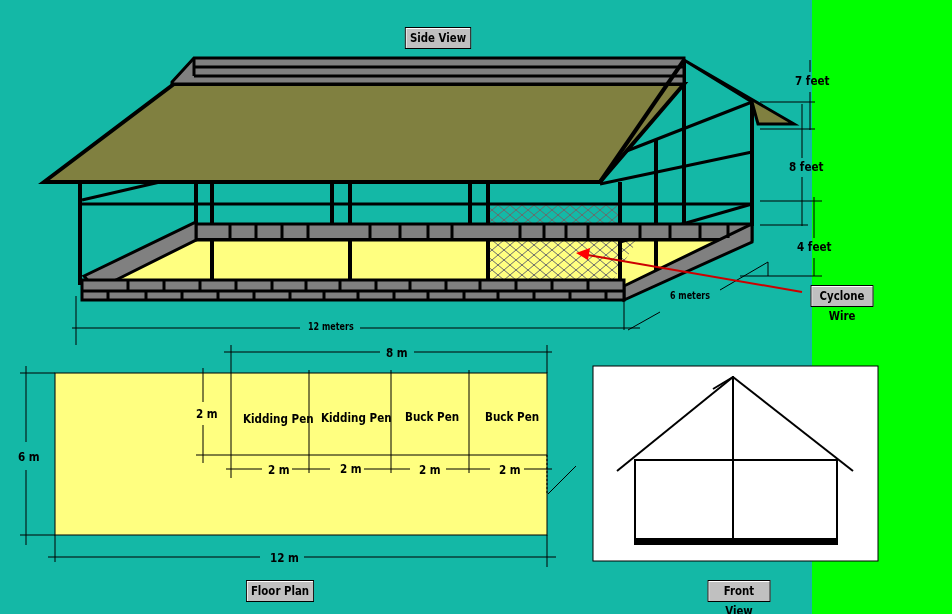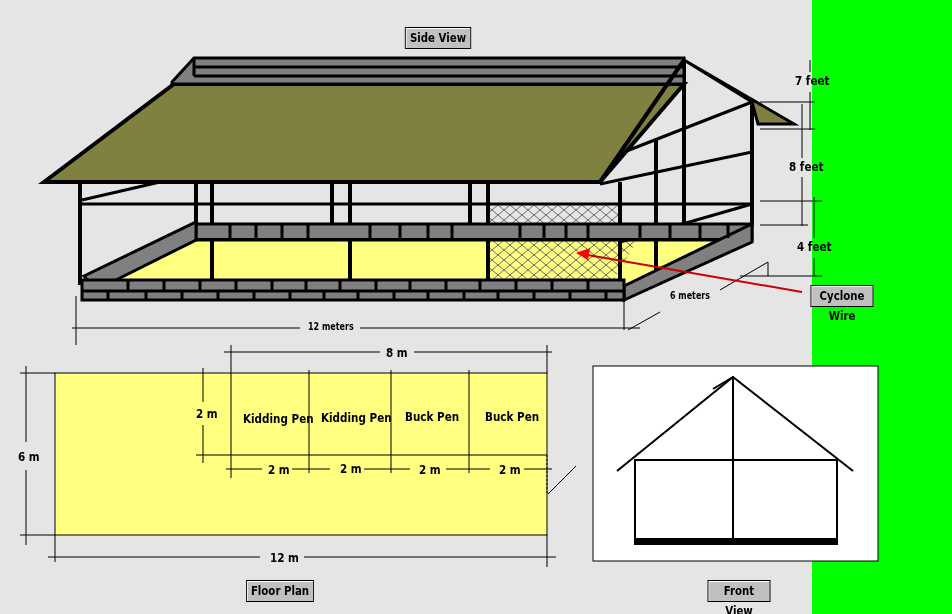--- a/index.html
+++ b/index.html
@@ -1,17 +1,17 @@
 <!DOCTYPE html>
 <html><head>
 <meta charset="utf-8">
 <style>
   html,body{margin:0;padding:0;}
   body{width:952px;height:614px;overflow:hidden;background:#00ff00;font-family:"DejaVu Sans Condensed","DejaVu Sans",sans-serif;}
-  #stage{position:relative;width:812px;height:614px;background:#e5e5e5;}
+  #stage{position:relative;width:812px;height:614px;background:#14b8a6;}
   svg{position:absolute;left:0;top:0;}
   .lbl{position:absolute;background:#c0c0c0;border:1px solid #000;box-shadow:inset 1px 1px 0 #fff;font-family:"DejaVu Sans","Liberation Sans",sans-serif;font-weight:bold;font-size:12px;color:#000;text-align:center;line-height:20px;height:20px;transform:scaleX(0.85);transform-origin:center;}
   .txt{position:absolute;font-family:"DejaVu Sans","Liberation Sans",sans-serif;font-weight:bold;color:#000;white-space:nowrap;transform:scaleX(0.8);transform-origin:left center;}
   .t12{font-size:13px;}
   .t10{font-size:10px;}
 </style>
 </head>
 <body>
 
 <div id="stage">

